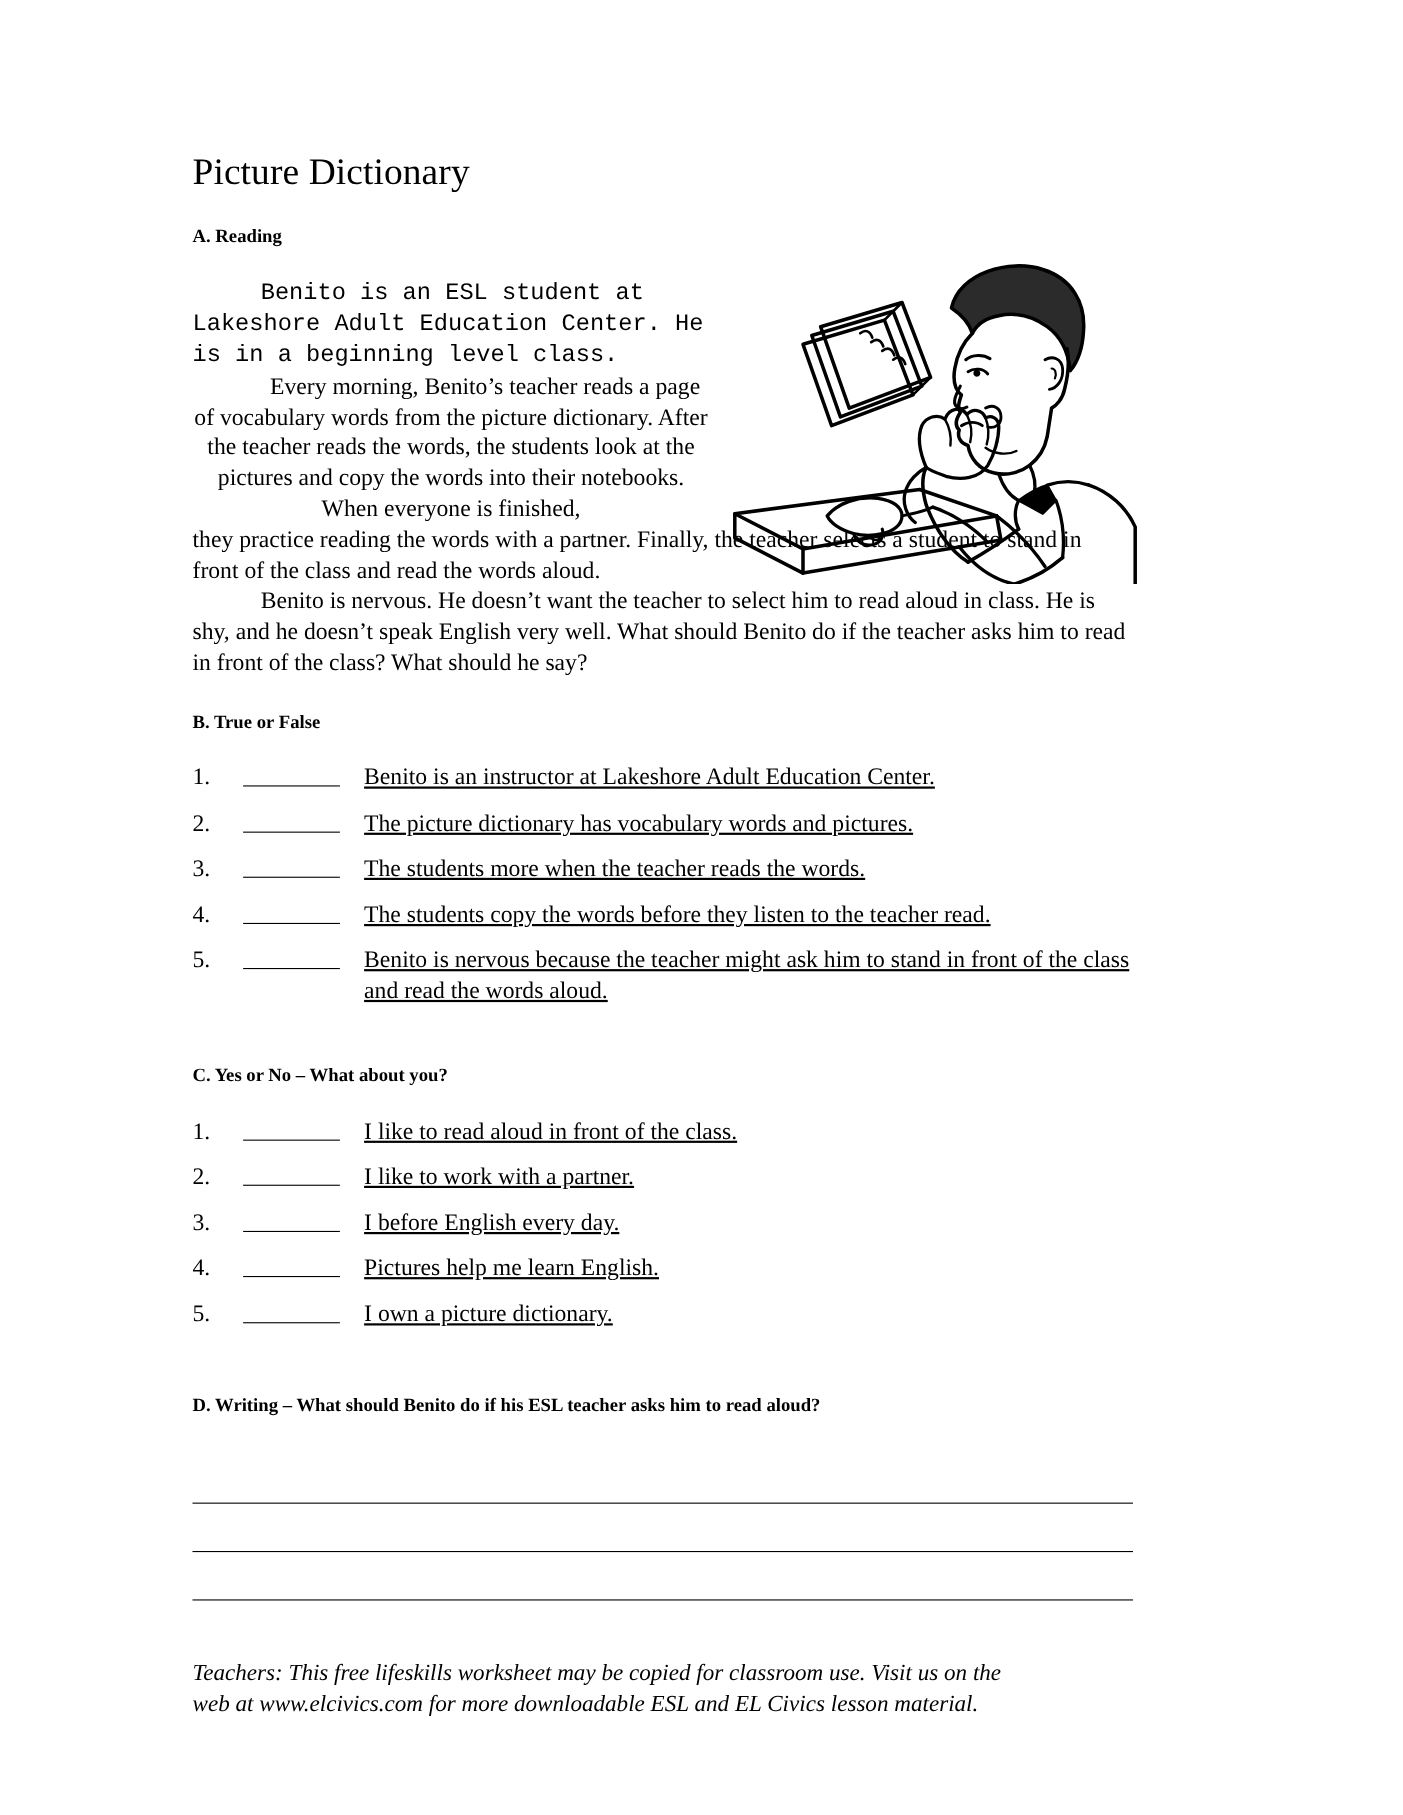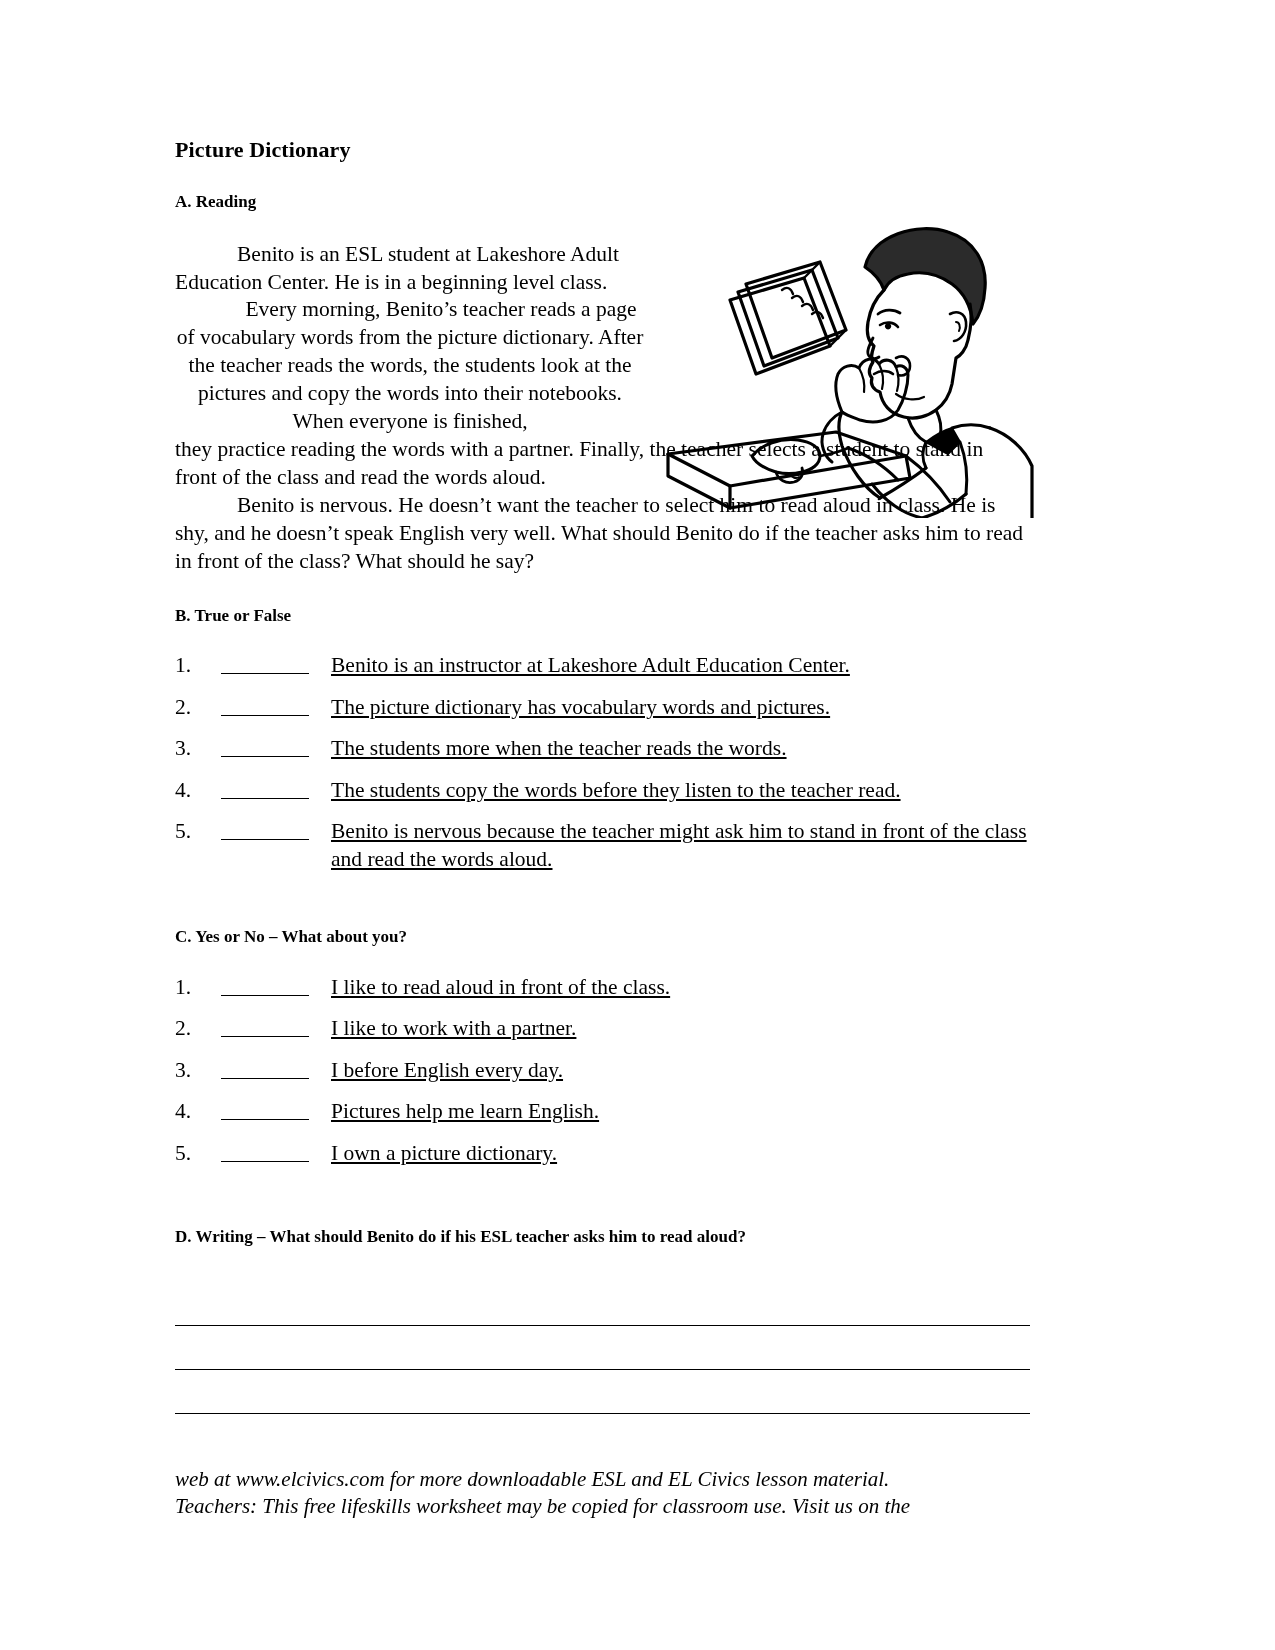--- a/index.html
+++ b/index.html
@@ -20,22 +20,22 @@
   }
   .content {
     position: absolute;
     left: 175px;
     top: 138px;
     width: 855px;
   }
 
   
   .doc-title {
-    font-size: 22px;
-    font-weight: bold;
+    font-size: 34px;
+    font-weight: normal;
     letter-spacing: 0.1px;
     margin: 0 0 30px 0;
     line-height: 1.1;
   }
 
   
   .section-heading {
     font-size: 17px;
     font-weight: bold;
     margin: 0;
@@ -46,21 +46,21 @@
   .reading-wrap {
     position: relative;
   }
   .reading-para {
     font-size: 21.5px;
     line-height: 1.30;
     margin: 0;
     text-indent: 62px;
     hyphens: none;
   }
-  .reading-p1 { width: 470px; }
+  .reading-p1 { width: 470px; font-family: Liberation Mono, monospace; }
   .reading-p2 { width: 470px; text-align: center; }
   .reading-p2-tail { width: 855px; text-indent: 0; }
   .reading-p3 { width: 855px; }
 
   
   .illustration {
     position: absolute;
     right: -8px;
     top: 26px;
     width: 378px;
@@ -324,18 +324,18 @@
     <div>
       <h2 class="section-heading">D. Writing – What should Benito do if his ESL teacher asks him to read aloud?</h2>
       <div class="writing-lines">
         <div class="wline"></div>
         <div class="wline"></div>
         <div class="wline"></div>
       </div>
     </div>
 
     <div class="footer">
+      <div>Teachers:  This free lifeskills worksheet may be copied for classroom use.  Visit us on the</div>
       <div>web at www.elcivics.com for more downloadable ESL and EL Civics lesson material.</div>
-      <div>Teachers:  This free lifeskills worksheet may be copied for classroom use.  Visit us on the</div>
     </div>
 
   </div>
 </div>
 
 </body></html>

